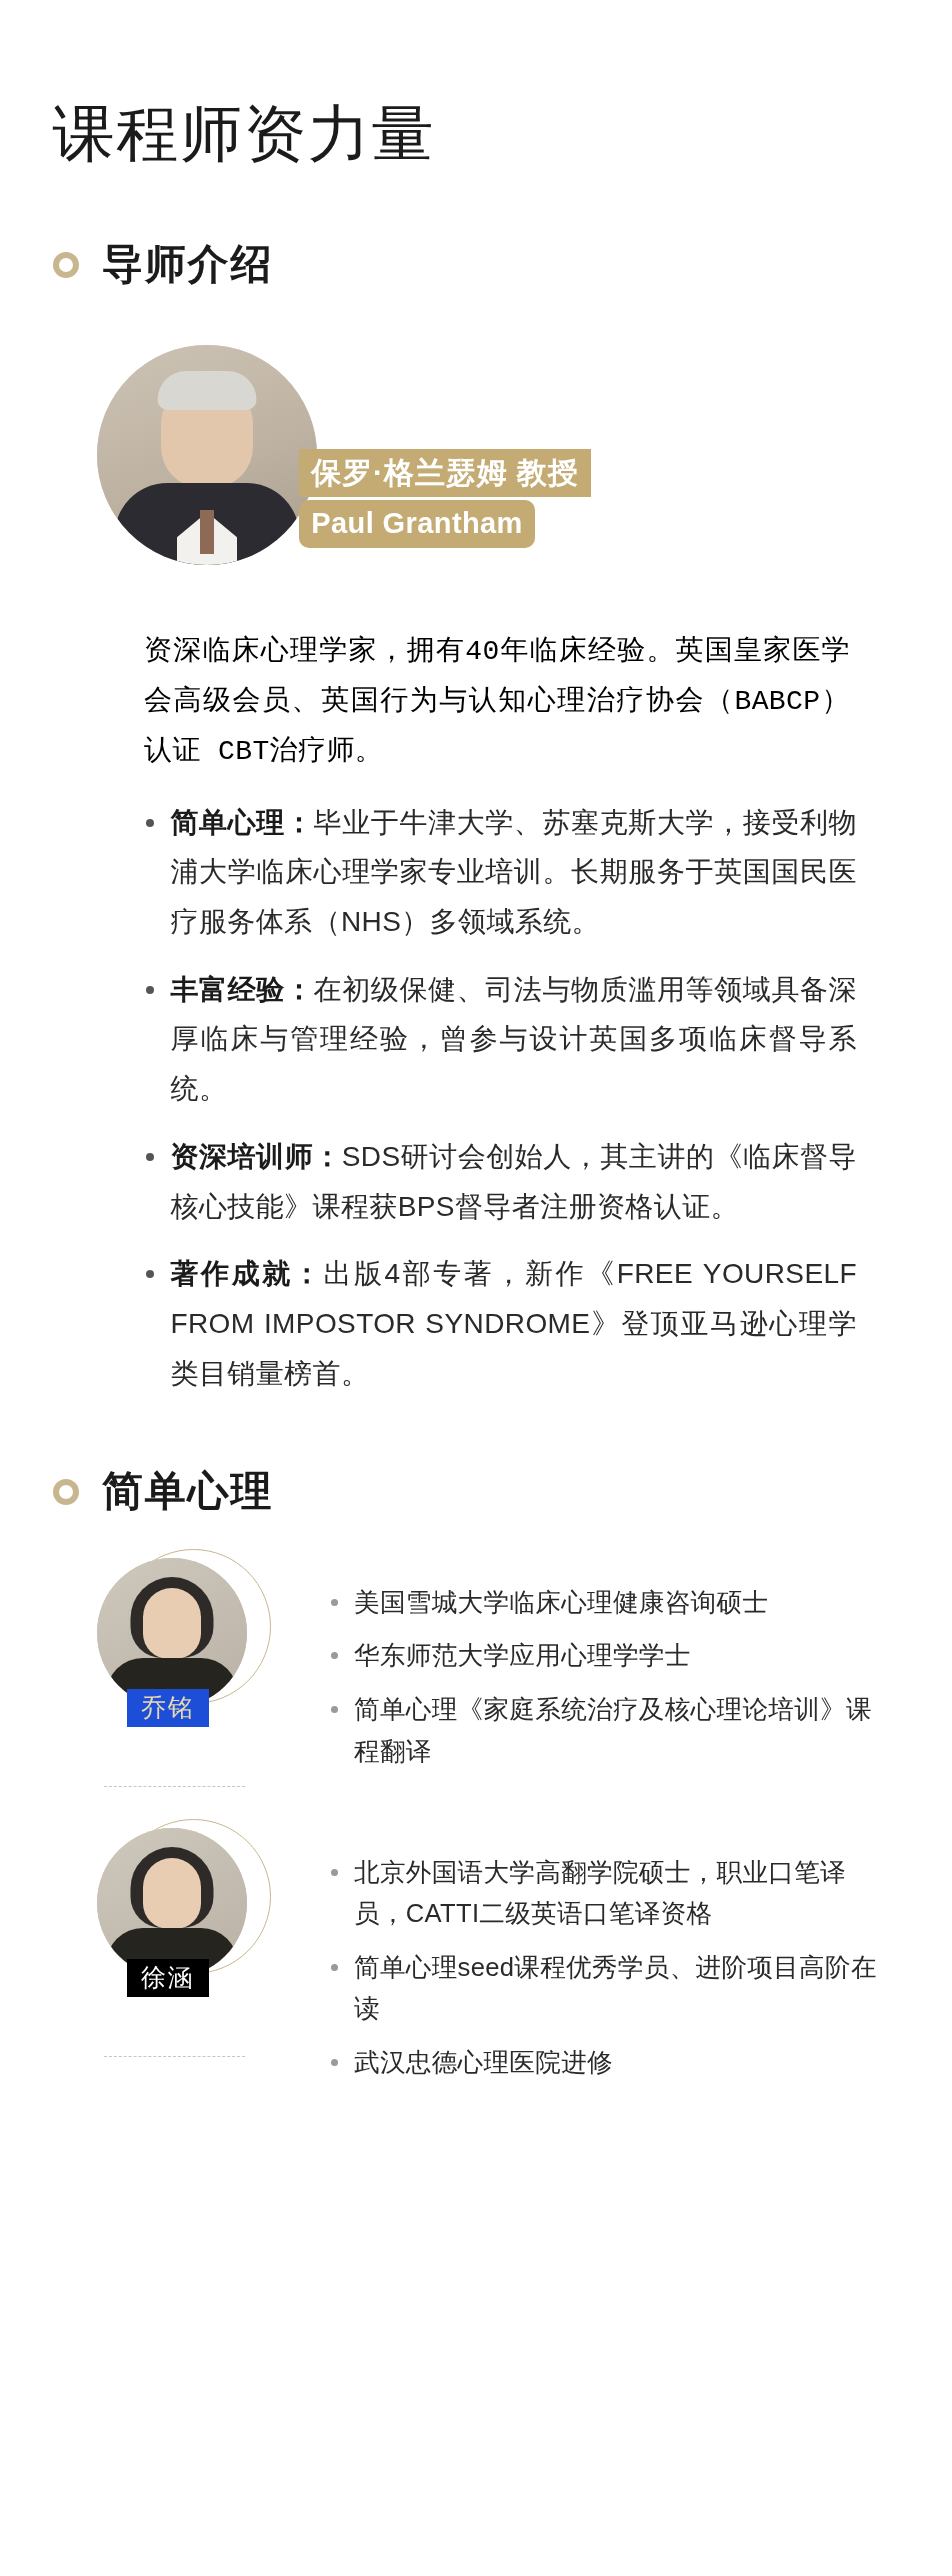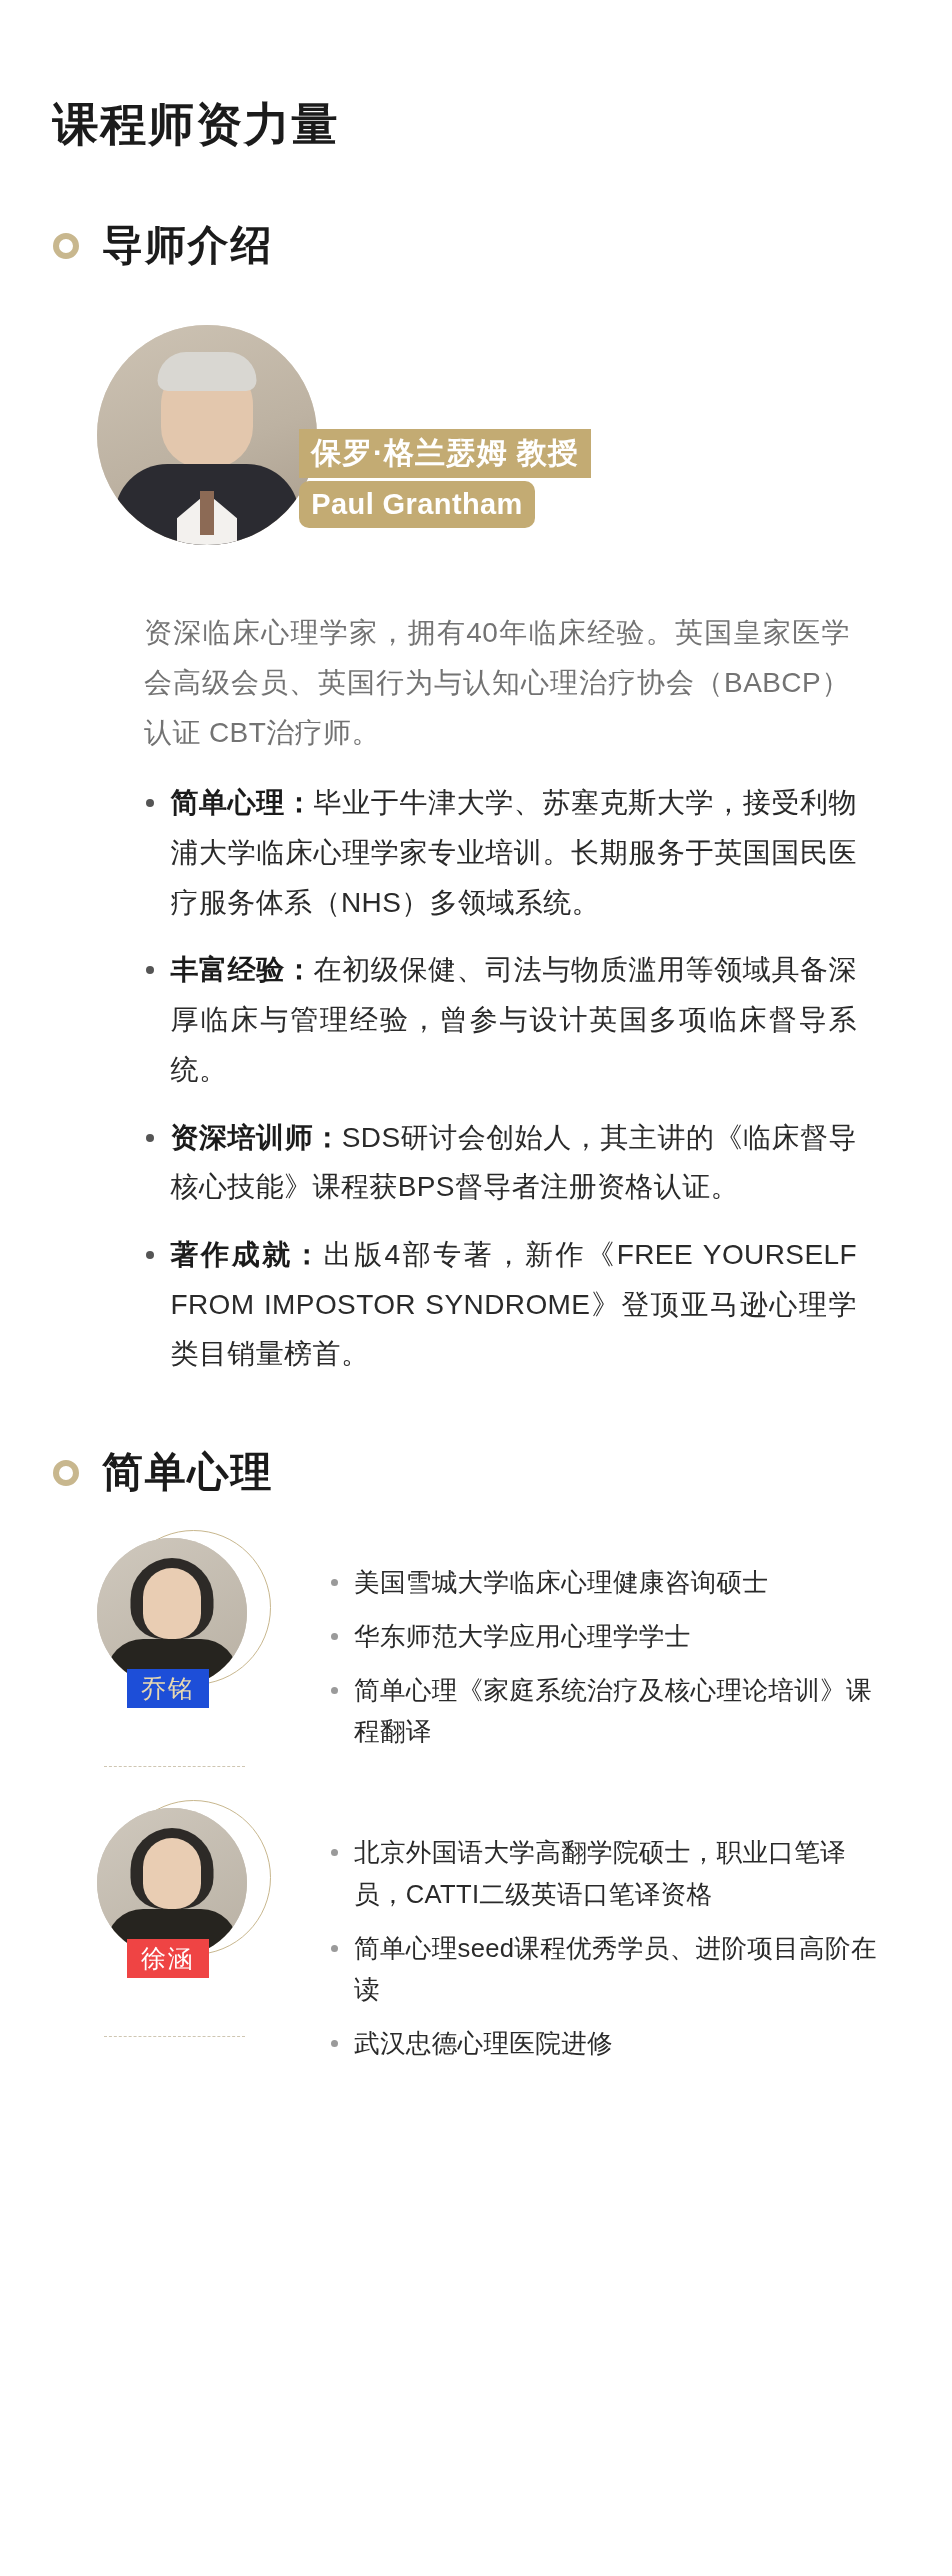--- a/index.html
+++ b/index.html
@@ -19,22 +19,22 @@
   .page {
     width: 952px;
     height: 2576px;
     box-sizing: border-box;
     padding: 0 49px;
     position: relative;
   }
 
   
   .main-title {
-    font-size: 46px;
-    font-weight: bold;
+    font-size: 62px;
+    font-weight: normal;
     letter-spacing: 1.8px;
     color: #1b1b1b;
     padding-top: 97px;
     margin: 0 0 0 3.5px;
     line-height: 1.2;
   }
 
   
   .section-head {
     display: flex;
@@ -150,24 +150,25 @@
   .name-tag.en {
     font-size: 29px;
     letter-spacing: 0.4px;
     border-radius: 10px;
   }
 
   
   .para {
     font-size: 28px;
     line-height: 1.78;
-    color: #737373;
+    color: #000000;
     margin: 26.5px 53px 0 95px;
     text-align: justify;
     letter-spacing: 0.4px;
+    font-family: Liberation Mono, monospace;
   }
   .bullet-list {
     margin: 21px 46px 0 95px;
     padding: 0;
     list-style: none;
   }
   .bullet-list li {
     position: relative;
     padding-left: 26.5px;
     font-size: 28px;
@@ -269,21 +270,21 @@
     left: 30px;
     top: 131px;
     background: #1d4ed8;
     color: #e8d9b0;
     font-size: 25px;
     letter-spacing: 1.8px;
     padding: 6.2px 14px 7px 14px;
     line-height: 1;
   }
   .t-name.gold {
-    background: #ef4444;
+    background: #000000;
     color: #ffffff;
   }
   .t-divider {
     margin-top: 69px;
     margin-left: 7px;
     width: 141px;
     border-top: 1.8px dashed #cfc6b2;
   }
   .t-right {
     flex: 1;

